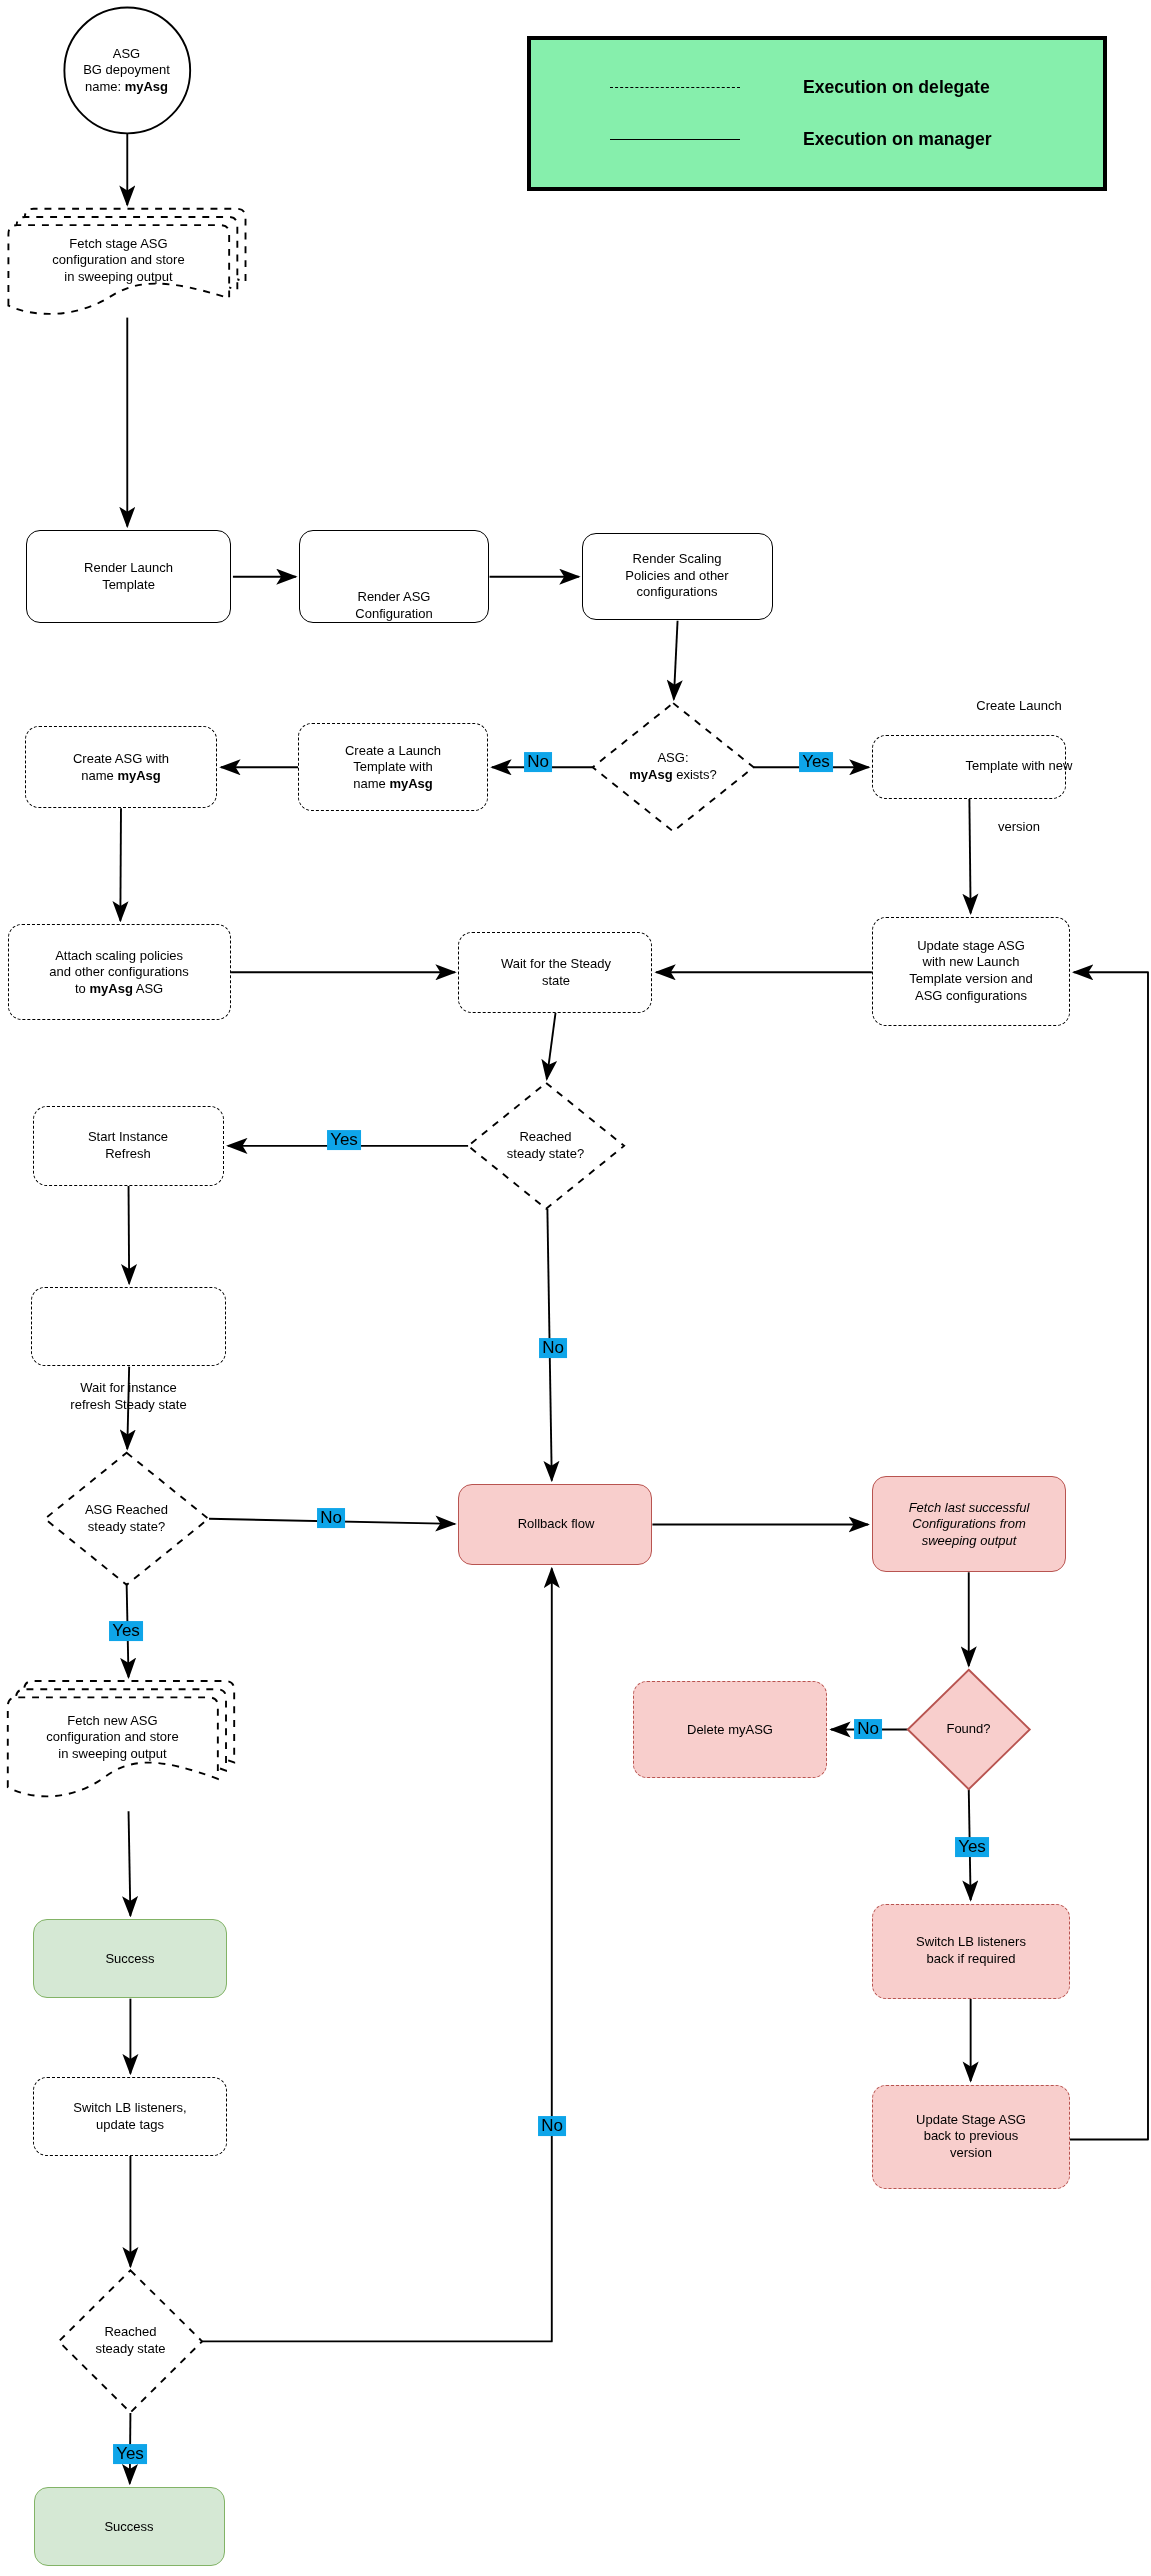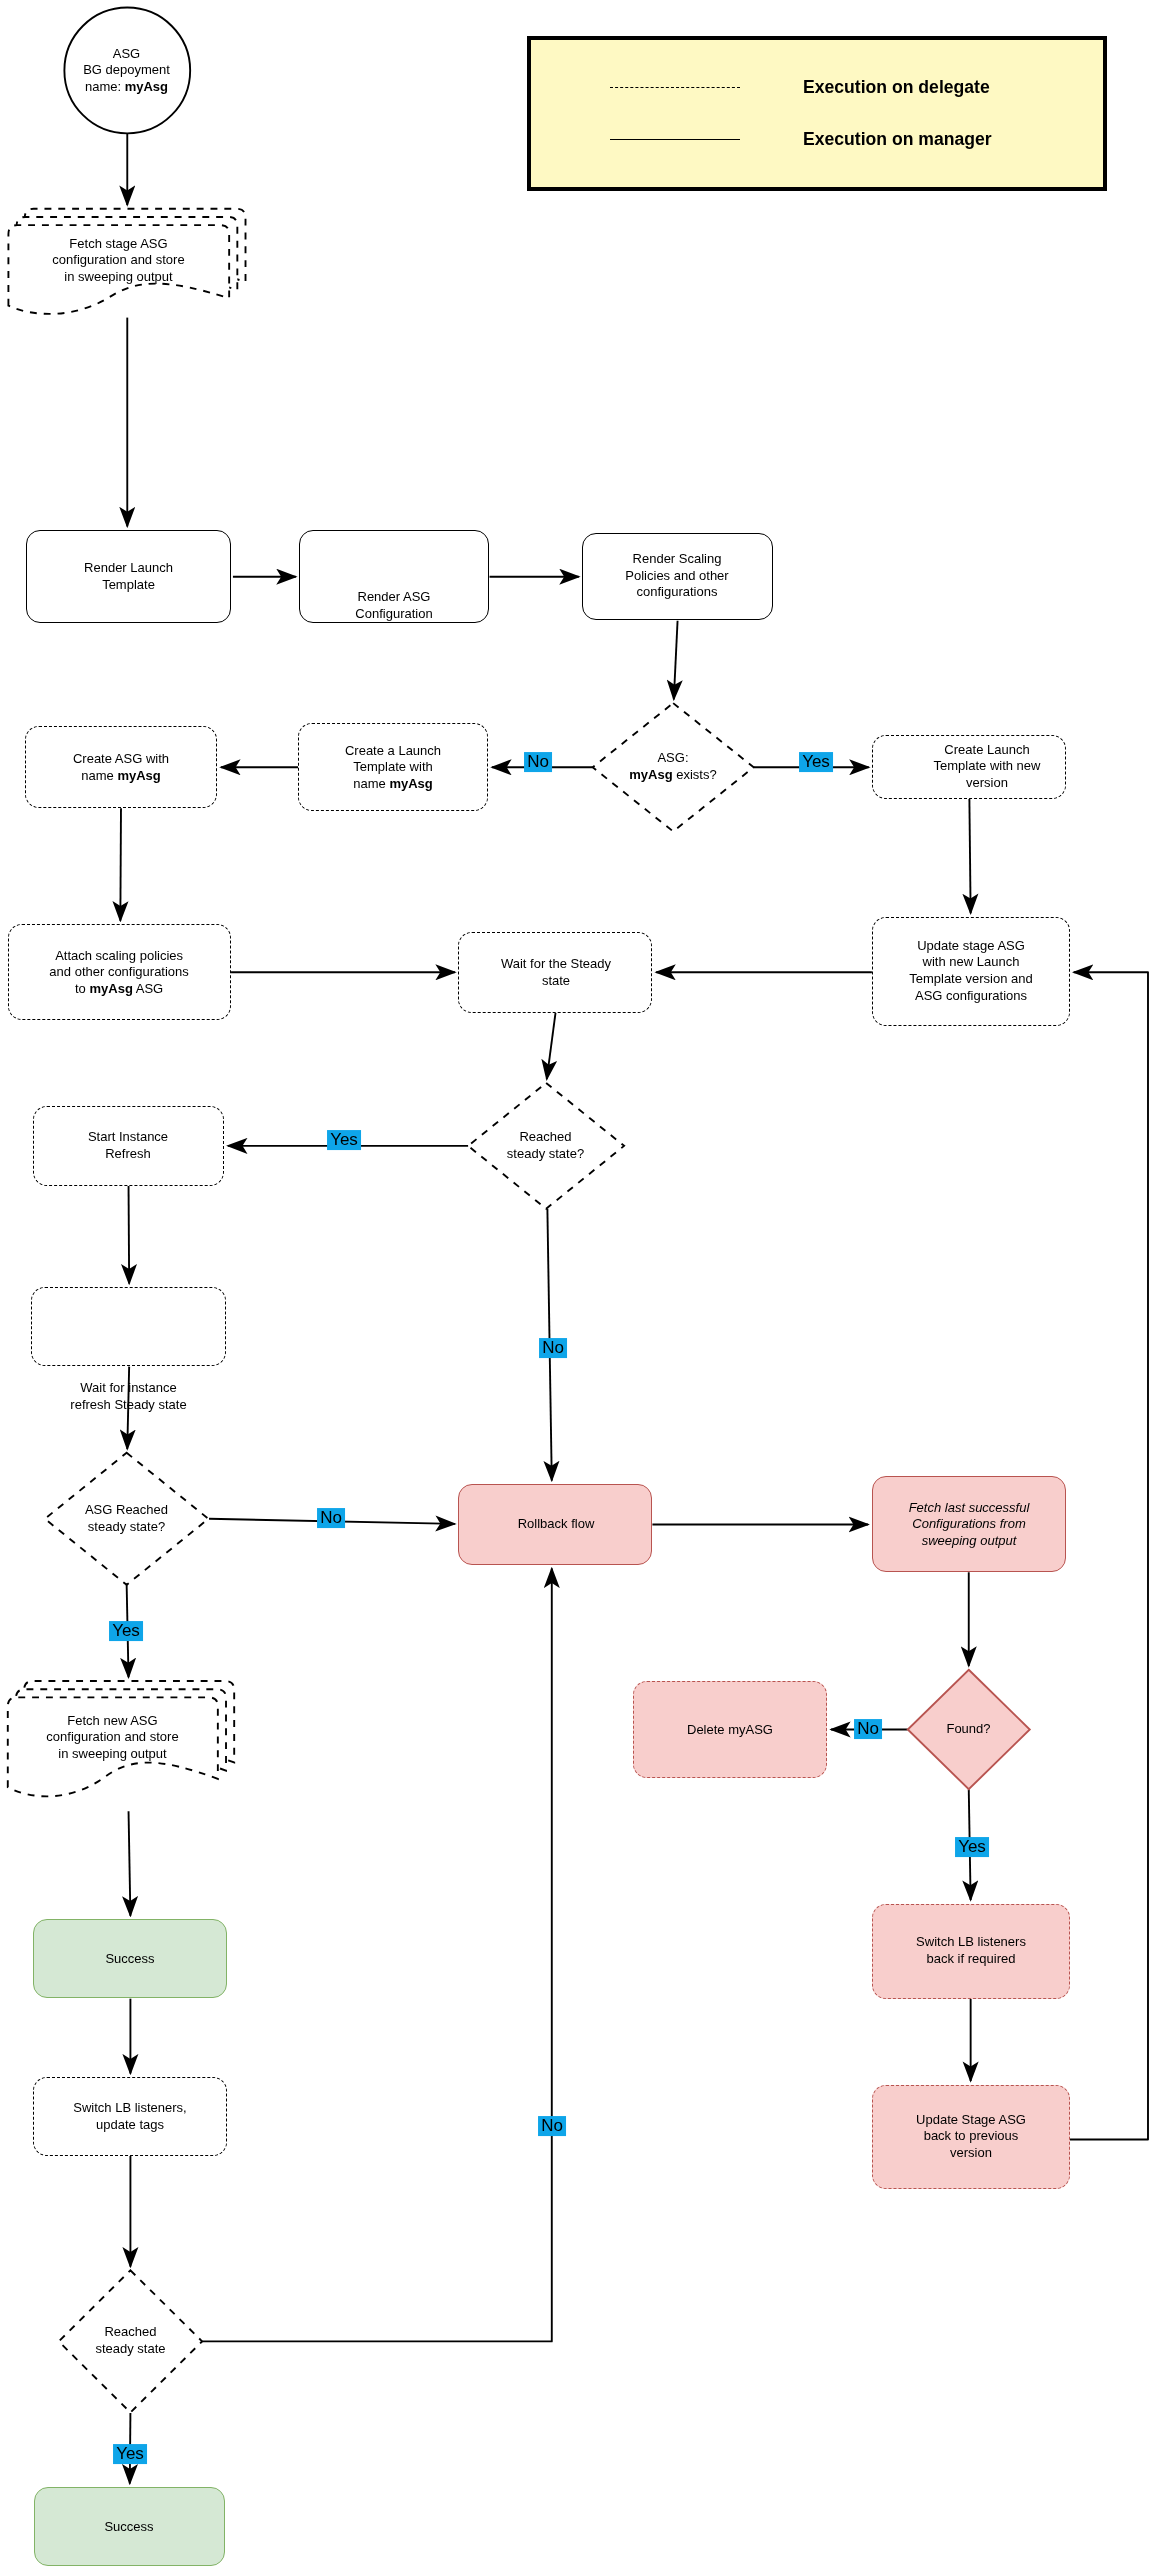--- a/index.html
+++ b/index.html
@@ -7,21 +7,21 @@
          font-family:"Liberation Sans",sans-serif;color:#000;overflow:hidden;}
   #diagram-svg{position:absolute;left:0;top:0;}
   .edge{fill:none;stroke:#000000;stroke-width:3;stroke-linejoin:round;}
   .node{position:absolute;box-sizing:border-box;border:1.9px solid #000;border-radius:14px;background:#fff;}
   .node-label{position:absolute;display:flex;flex-direction:column;justify-content:center;
               align-items:center;text-align:center;font-size:13px;line-height:1.28;pointer-events:none;}
   .node-label div{white-space:nowrap;}
   .edge-label{position:absolute;transform:translate(-50%,-50%);background:#0ea5e9;
               font-size:17px;line-height:1.1;padding:0.6px 3.1px;}
   .legend{position:absolute;left:527px;top:36px;width:580px;height:155px;border:4.4px solid #000;
-          box-sizing:border-box;background:#fef9c3;display:flex;flex-direction:column;
+          box-sizing:border-box;background:#86efac;display:flex;flex-direction:column;
           justify-content:center;gap:31px;padding-left:79px;}
   .legend-row{display:flex;align-items:center;}
   .legend-sample{width:130px;height:0;border-top:1.9px solid #000;margin-right:63px;}
   .legend-sample.dashed{border-top-style:dashed;}
   .legend-label{font-weight:bold;font-size:17.6px;}
 </style>
 </head>
 <body>
 
 <div id="stage">
@@ -130,21 +130,21 @@
       <div>Create ASG with</div>
       <div>name <b>myAsg</b></div>
     </div>
     <div class="node" style="left: 298px; top: 723px; width: 190px; height: 88px; background: rgb(255, 255, 255); border-color: rgb(0, 0, 0); border-style: dashed;"></div>
     <div class="node-label" style="left: 303px; top: 726px; width: 180px; height: 83px;">
       <div>Create a Launch</div>
       <div>Template with</div>
       <div>name <b>myAsg</b></div>
     </div>
     <div class="node" style="left: 872px; top: 735px; width: 194px; height: 64px; background: rgb(255, 255, 255); border-color: rgb(0, 0, 0); border-style: dashed;"></div>
-    <div class="node-label" style="left: 895px; top: 737px; width: 184px; height: 59px;">
+    <div class="node-label" style="left: 927px; top: 737px; width: 184px; height: 59px; gap: 44px;">
       <div>Create Launch</div>
       <div>Template with new</div>
       <div>version</div>
     </div>
     <div class="node" style="left: 7.5px; top: 924px; width: 223px; height: 96px; background: rgb(255, 255, 255); border-color: rgb(0, 0, 0); border-style: dashed;"></div>
     <div class="node-label" style="left: 12.6px; top: 927px; width: 213px; height: 91px;">
       <div>Attach scaling policies</div>
       <div>and other configurations</div>
       <div>to <b>myAsg</b> ASG</div>
     </div>

